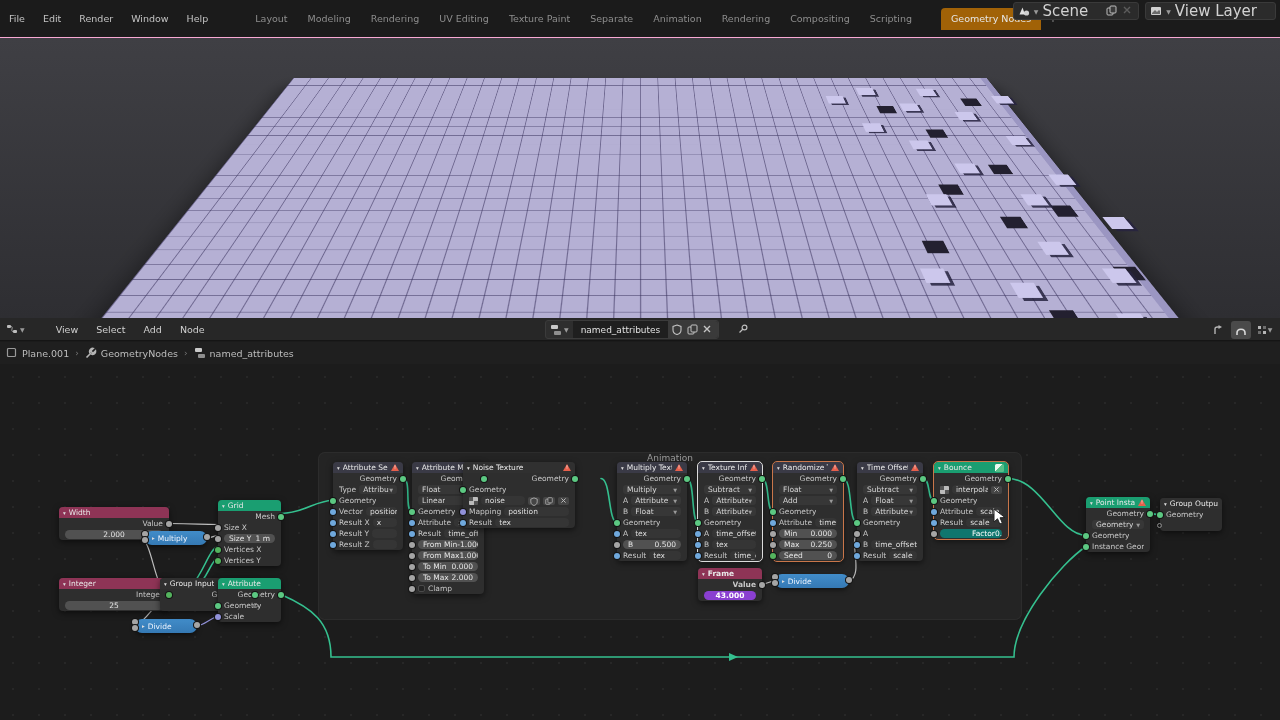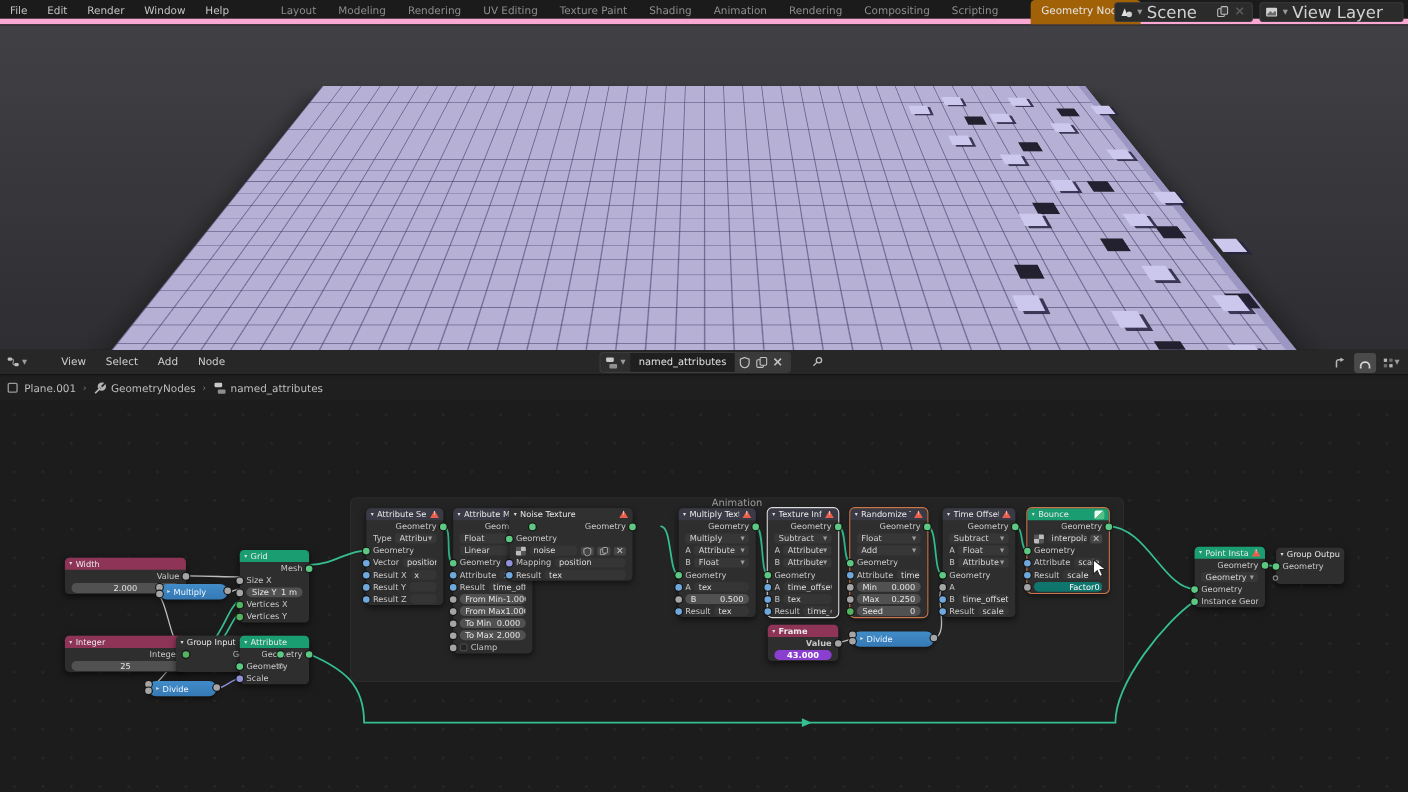--- a/index.html
+++ b/index.html
@@ -1,20 +1,20 @@
 <!DOCTYPE html>
 <html><head>
 <meta charset="utf-8">
 <style>
   * { margin:0; padding:0; box-sizing:border-box; }
   html,body { width:1280px; height:720px; background:#1b1b1b; overflow:hidden;
     font-family:"DejaVu Sans", sans-serif; }
   
-  .topbar { position:absolute; left:0; top:0; width:1280px; height:22px; background:#1b1b1b;
-    border-bottom:5px solid #f9a8d4; display:flex; align-items:flex-start; font-size:9.5px; color:#c3c3c3; z-index:30; }
+  .topbar { position:absolute; left:0; top:0; width:1280px; height:38px; background:#1b1b1b;
+    border-bottom:1px solid #f9a8d4; display:flex; align-items:center; font-size:9.5px; color:#c3c3c3; z-index:30; }
   .menu-item { padding:0 9px; line-height:22px; cursor:default; }
   .ws-tabs { display:flex; margin-left:28px; }
   .ws-tab { padding:0 10px; line-height:22px; color:#8d8d8d; }
   .ws-tab.active { background:#a16207; color:#e6e6e6; border-radius:4px 4px 0 0;margin-left:19px; }
   .ws-add { padding:0 8px; color:#9a9a9a; }
   .topbar-right { position:absolute; right:4px; top:2px; display:flex; gap:6px; height:18px; }
   .tb-widget { display:flex; align-items:center; background:#2b2b2b; border:1px solid #3a3a3a; border-radius:3px; padding:0 4px; gap:4px; }
   .tb-widget .txt { color:#d2d2d2; font-size:15px; padding-right:14px; }
   .mini-ic { width:12px; height:12px; display:inline-block; }
   .chev { font-size:6px; color:#9a9a9a; }
@@ -109,21 +109,21 @@
       <span class="menu-item">Render</span>
       <span class="menu-item">Window</span>
       <span class="menu-item">Help</span>
     </div>
   <div class="ws-tabs">
       <span class="ws-tab">Layout</span>
       <span class="ws-tab">Modeling</span>
       <span class="ws-tab">Rendering</span>
       <span class="ws-tab">UV Editing</span>
       <span class="ws-tab">Texture Paint</span>
-      <span class="ws-tab">Shading</span>
+      <span class="ws-tab">Separate</span>
       <span class="ws-tab">Animation</span>
       <span class="ws-tab">Rendering</span>
       <span class="ws-tab">Compositing</span>
       <span class="ws-tab">Scripting</span>
       <span class="ws-tab active">Geometry Nodes</span>
     </div>
   <div class="ws-add">+</div>
   <div class="topbar-right">
     <div class="tb-widget">
       <span class="mini-ic">

